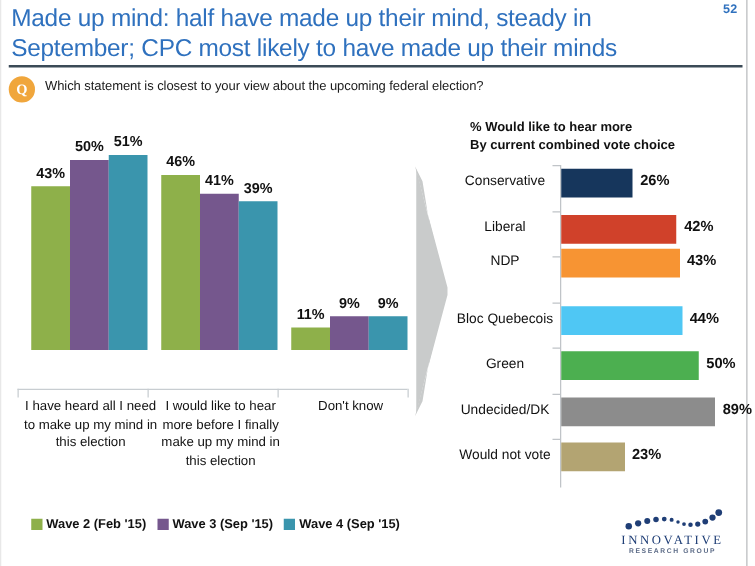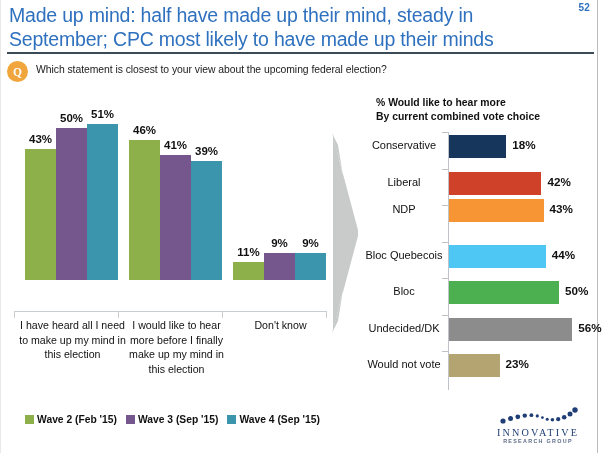--- a/index.html
+++ b/index.html
@@ -247,46 +247,46 @@
     <div class="rc-title">
       <div>% Would like to hear more</div>
       <div>By current combined vote choice</div>
     </div>
     <div class="rc-plot">
       <div class="rc-axis"></div>
       <div id="rc-rows">
           <div class="rrow" style="top: 2px;">
             <div class="rlab">Conservative</div>
             <div class="rfill" style="width: 57.2px; background: rgb(22, 54, 92);"></div>
-            <div class="rval" style="left: 152.2px;">18%</div>
+            <div class="rval" style="left: 152.2px;">26%</div>
           </div>
           <div class="rrow" style="top: 38.5px;">
             <div class="rlab">Liberal</div>
             <div class="rfill" style="width: 92.4px; background: rgb(208, 65, 42);"></div>
             <div class="rval" style="left: 187.4px;">42%</div>
           </div>
           <div class="rrow" style="top: 66px;">
             <div class="rlab">NDP</div>
             <div class="rfill" style="width: 94.6px; background: rgb(247, 148, 51);"></div>
             <div class="rval" style="left: 189.6px;">43%</div>
           </div>
           <div class="rrow" style="top: 111.5px;">
             <div class="rlab">Bloc Quebecois</div>
             <div class="rfill" style="width: 96.8px; background: rgb(79, 199, 244);"></div>
             <div class="rval" style="left: 191.8px;">44%</div>
           </div>
           <div class="rrow" style="top: 148px;">
-            <div class="rlab">Bloc</div>
+            <div class="rlab">Green</div>
             <div class="rfill" style="width: 110px; background: rgb(76, 175, 80);"></div>
             <div class="rval" style="left: 205px;">50%</div>
           </div>
           <div class="rrow" style="top: 184.5px;">
             <div class="rlab">Undecided/DK</div>
             <div class="rfill" style="width: 123.2px; background: rgb(140, 140, 140);"></div>
-            <div class="rval" style="left: 218.2px;">56%</div>
+            <div class="rval" style="left: 218.2px;">89%</div>
           </div>
           <div class="rrow" style="top: 221px;">
             <div class="rlab">Would not vote</div>
             <div class="rfill" style="width: 50.6px; background: rgb(179, 164, 114);"></div>
             <div class="rval" style="left: 145.6px;">23%</div>
           </div>
         </div>
     <div class="rc-atick" style="top: 2px;"></div>
         <div class="rc-atick" style="top: 38.5px;"></div>
         <div class="rc-atick" style="top: 75px;"></div>

